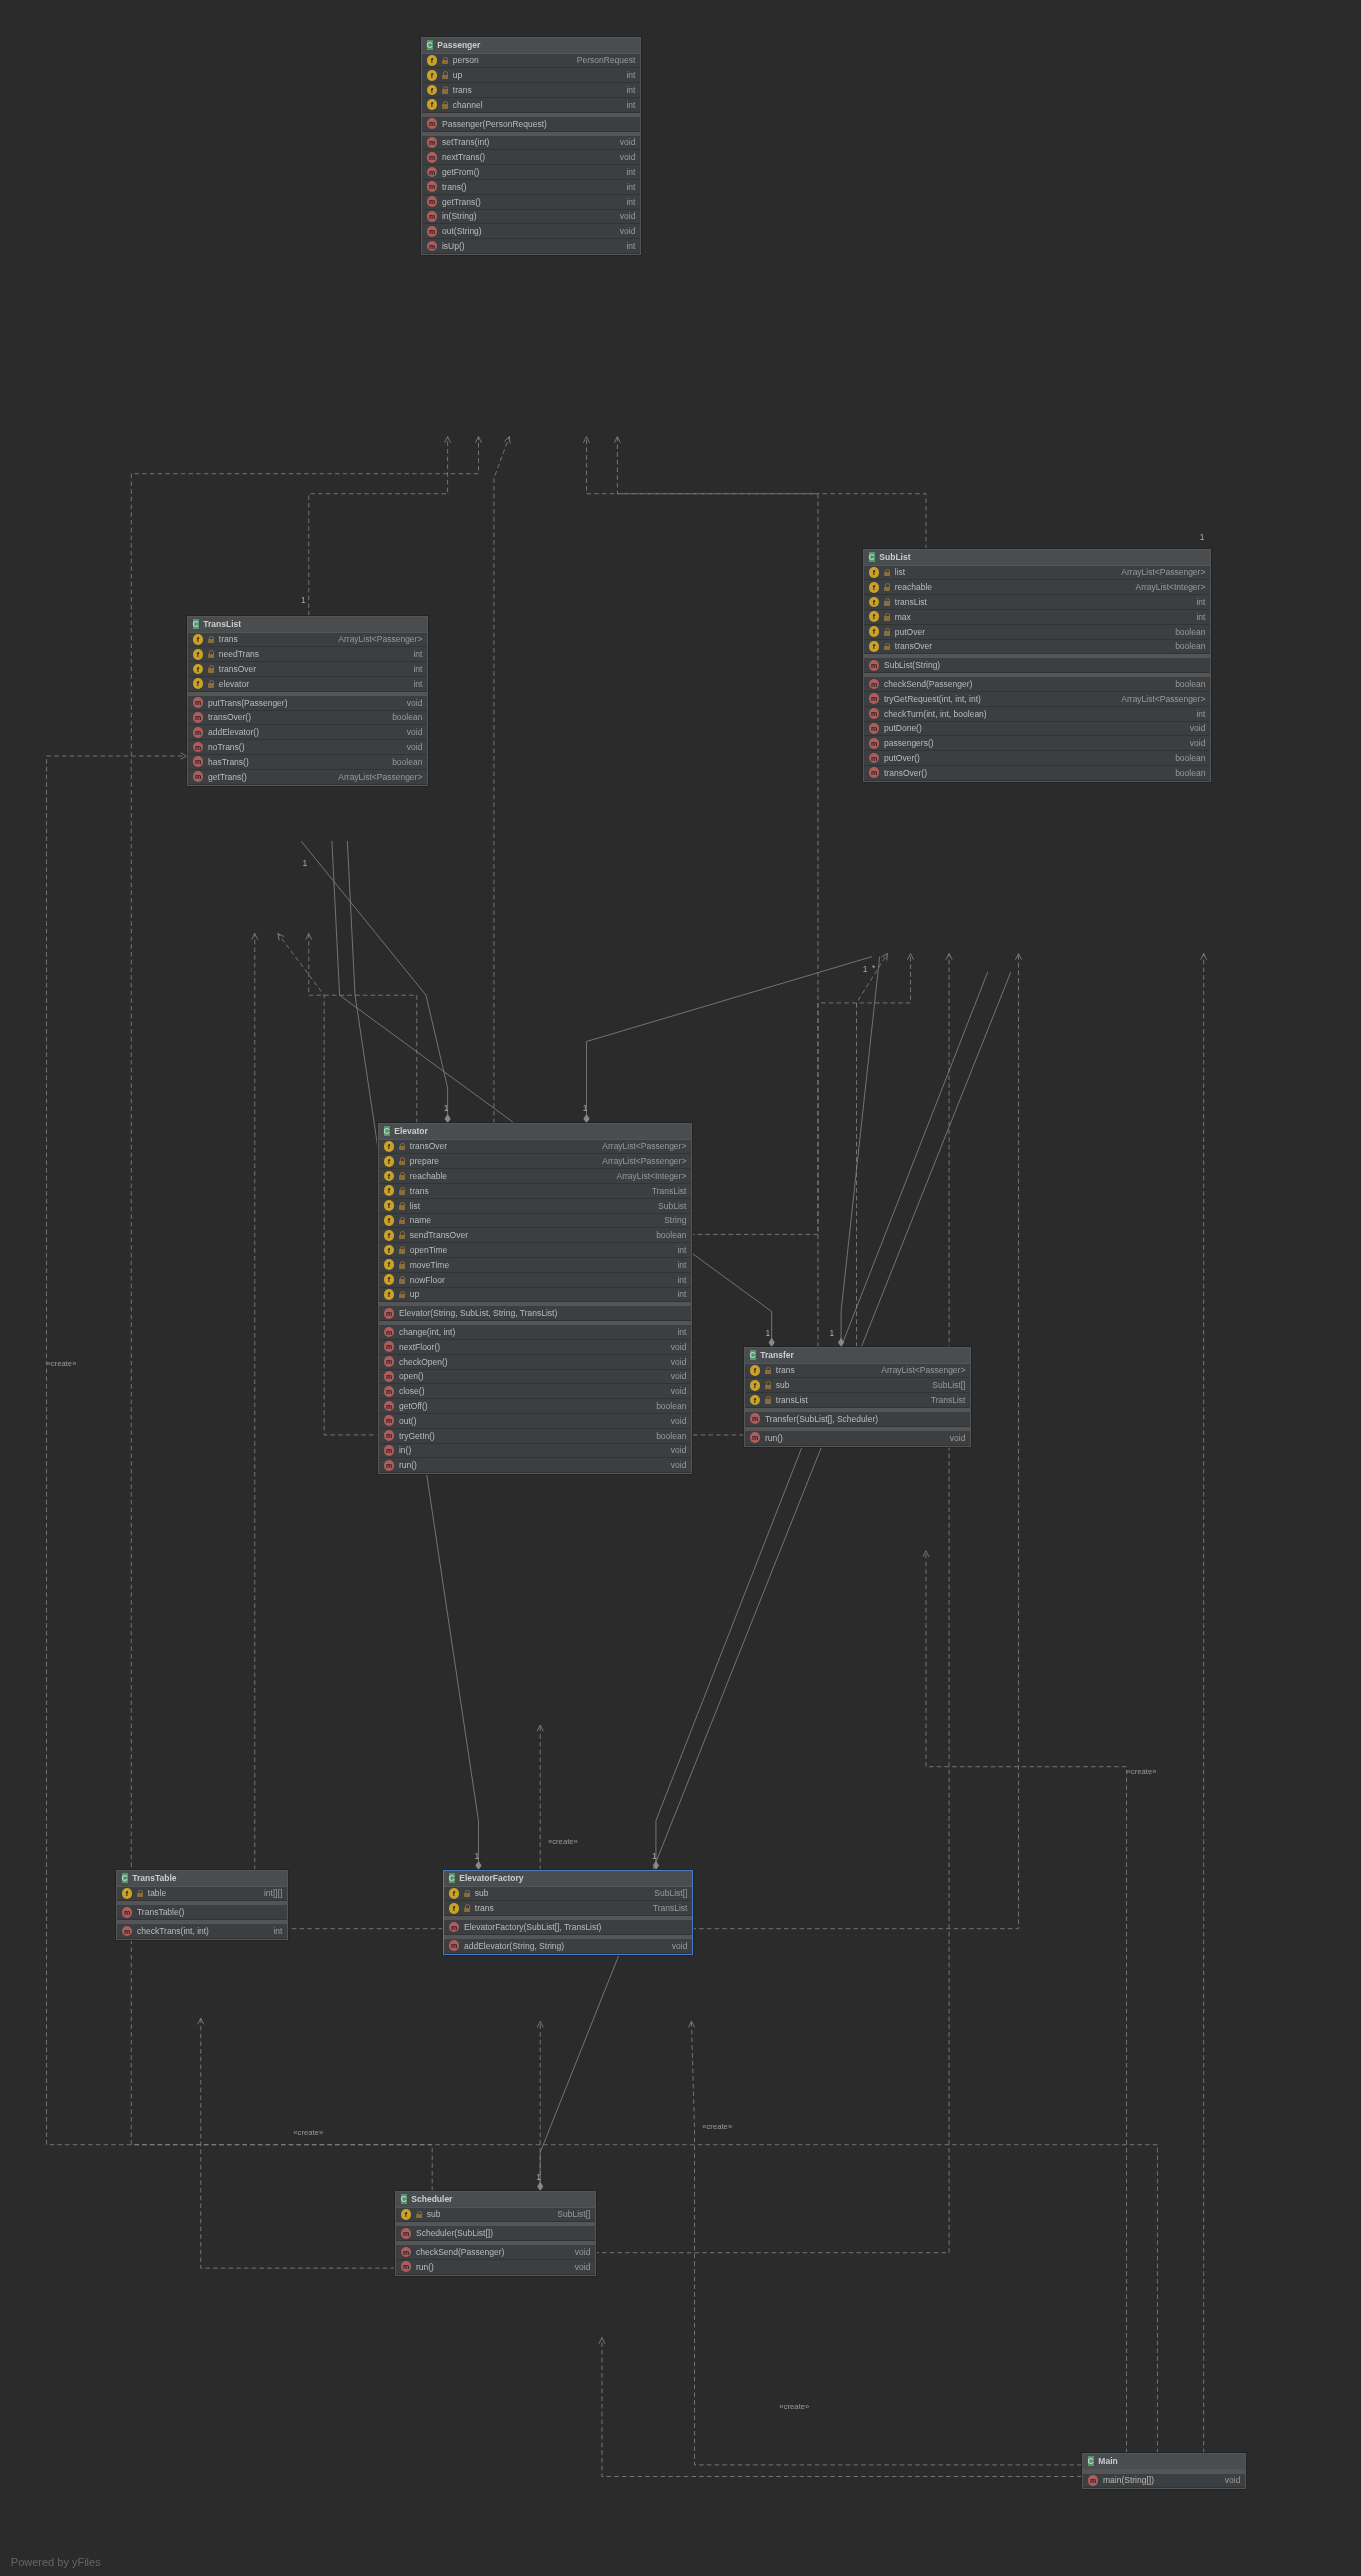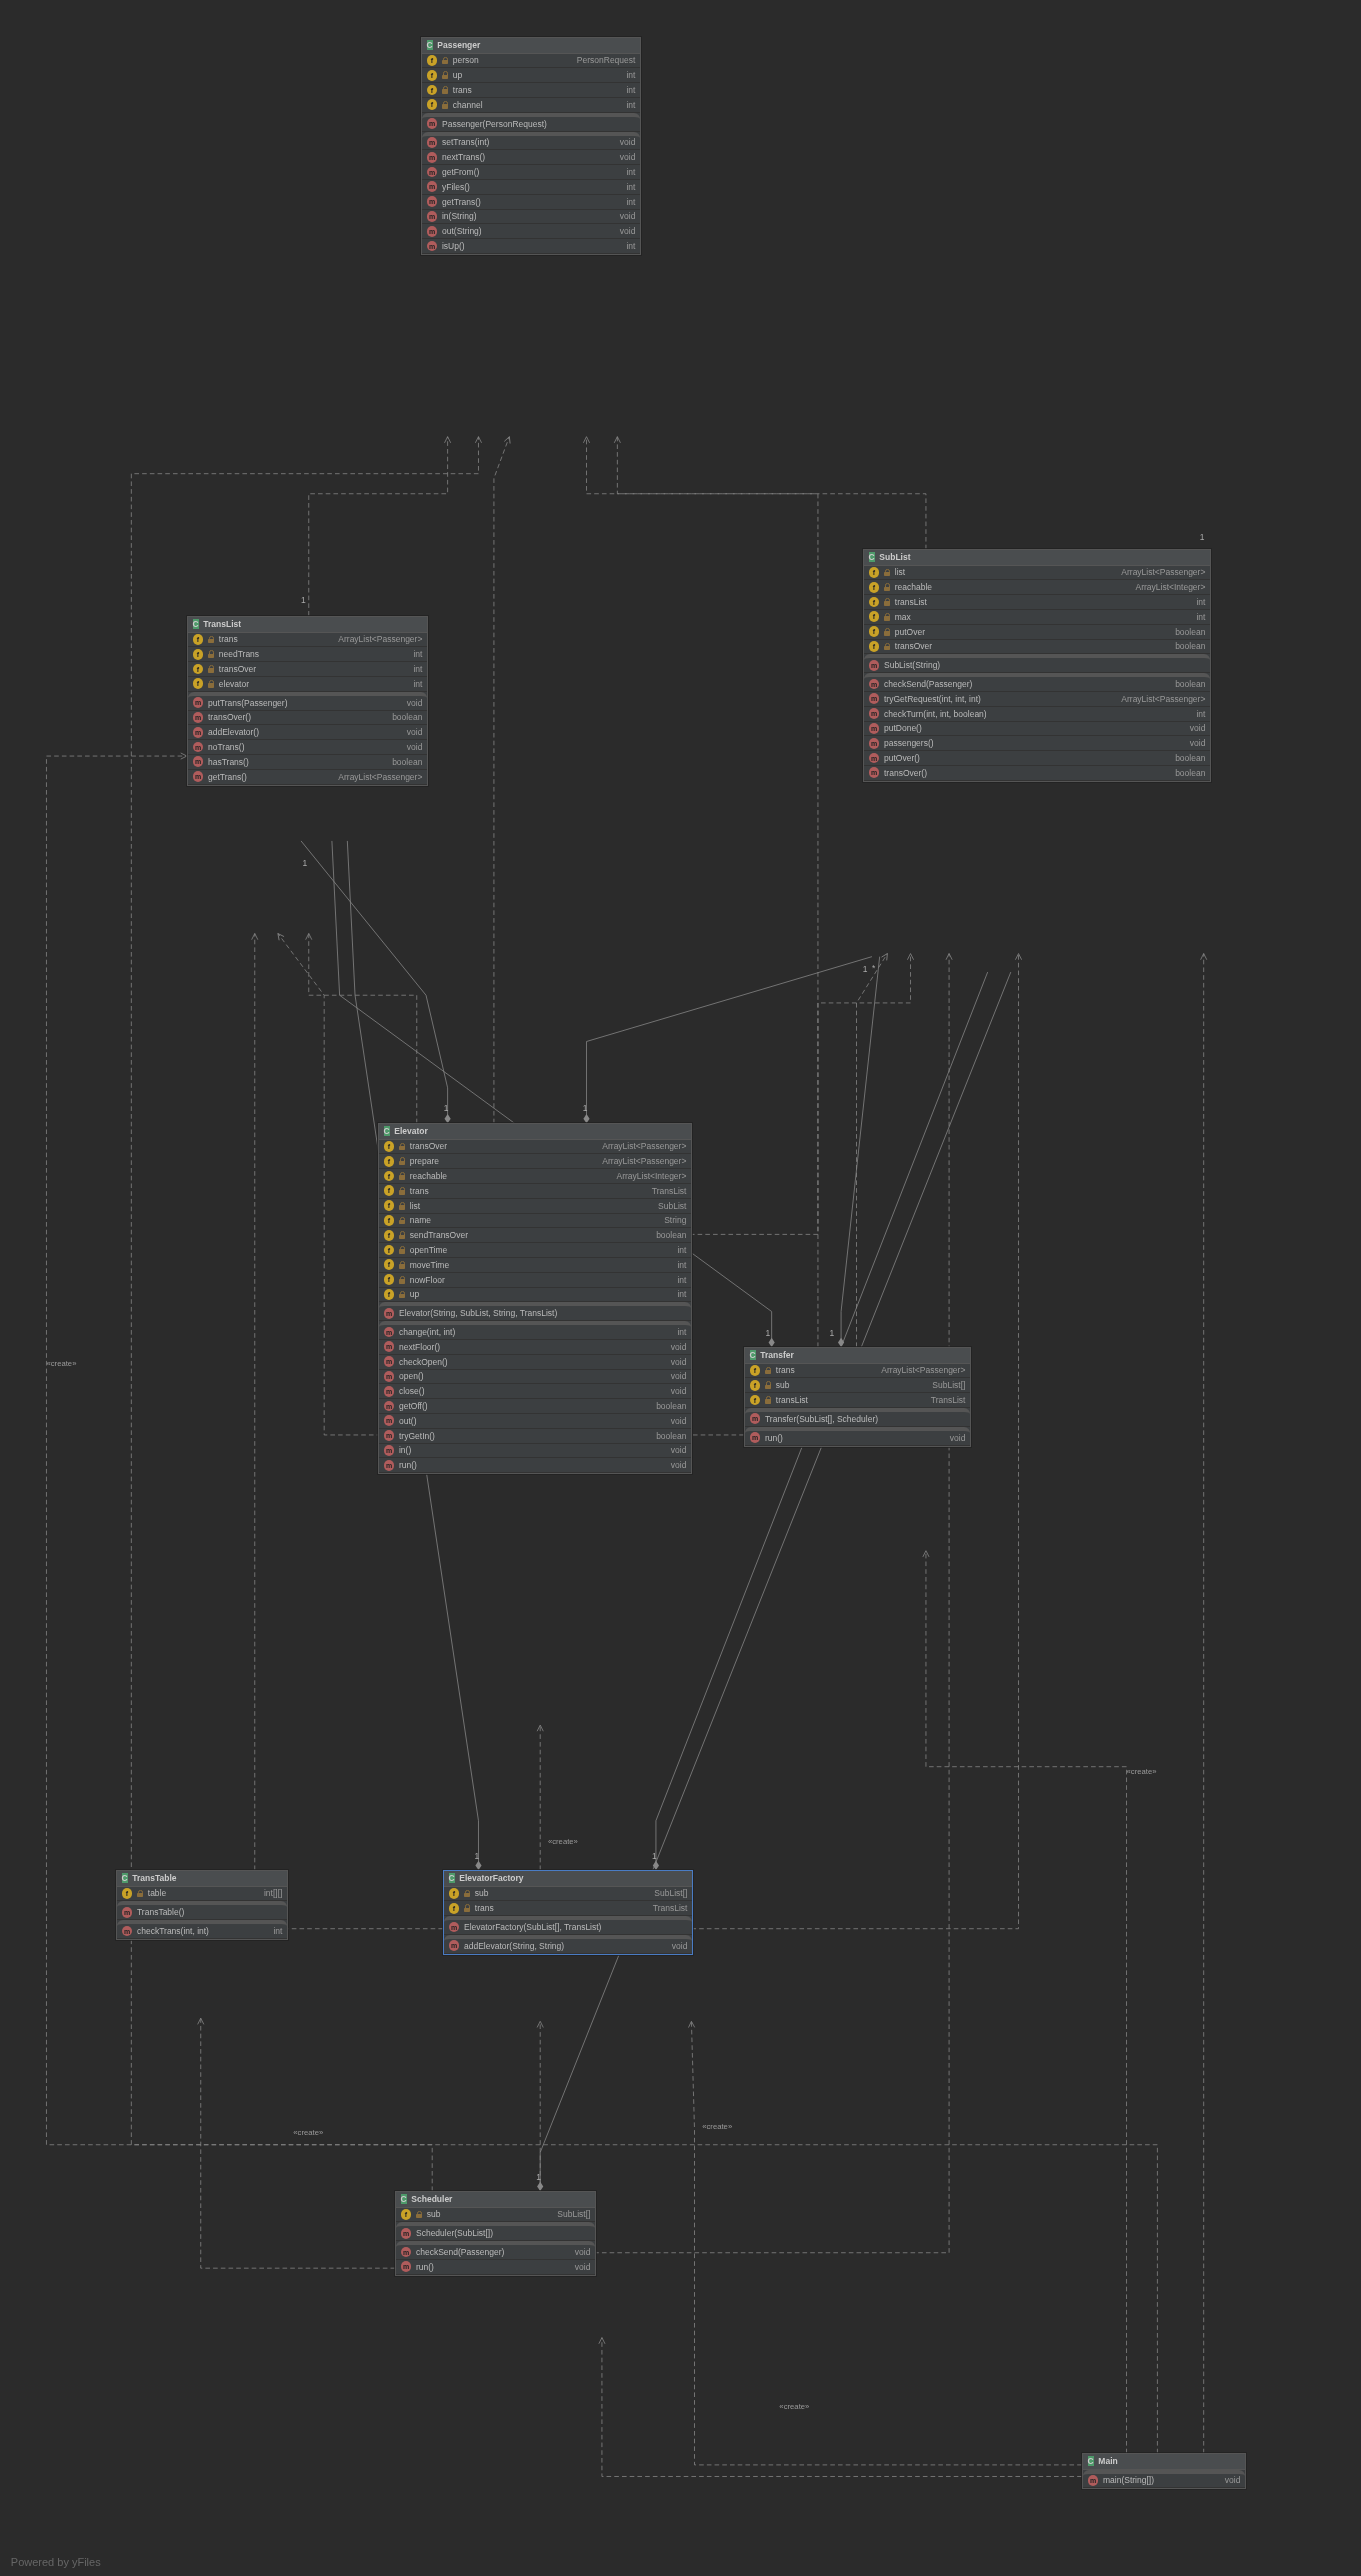--- a/index.html
+++ b/index.html
@@ -31,21 +31,20 @@
     padding: 2.3px 4.6px;
     font-weight: bold;
     color: #ccc;
     display: flex;
     align-items: center;
     gap: 4.6px;
     border-bottom: 0.8px solid #555;
   }
   .section {
     border-top: 4.6px solid #555;
-    border-radius: 6px;
   }
   .row {
     display: flex;
     align-items: center;
     padding: 1.5px 4.6px;
     gap: 4.6px;
     border-bottom: 0.8px solid #333;
   }
   .row .icon {
     width: 10.8px;
@@ -273,21 +272,21 @@
             <span class="name">nextTrans()</span>
             <span class="type">void</span>
           </div>
           <div class="row">
             <span class="icon icon-method">m</span>
             <span class="name">getFrom()</span>
             <span class="type">int</span>
           </div>
           <div class="row">
             <span class="icon icon-method">m</span>
-            <span class="name">yFiles()</span>
+            <span class="name">trans()</span>
             <span class="type">int</span>
           </div>
           <div class="row">
             <span class="icon icon-method">m</span>
             <span class="name">getTrans()</span>
             <span class="type">int</span>
           </div>
           <div class="row">
             <span class="icon icon-method">m</span>
             <span class="name">in(String)</span>

